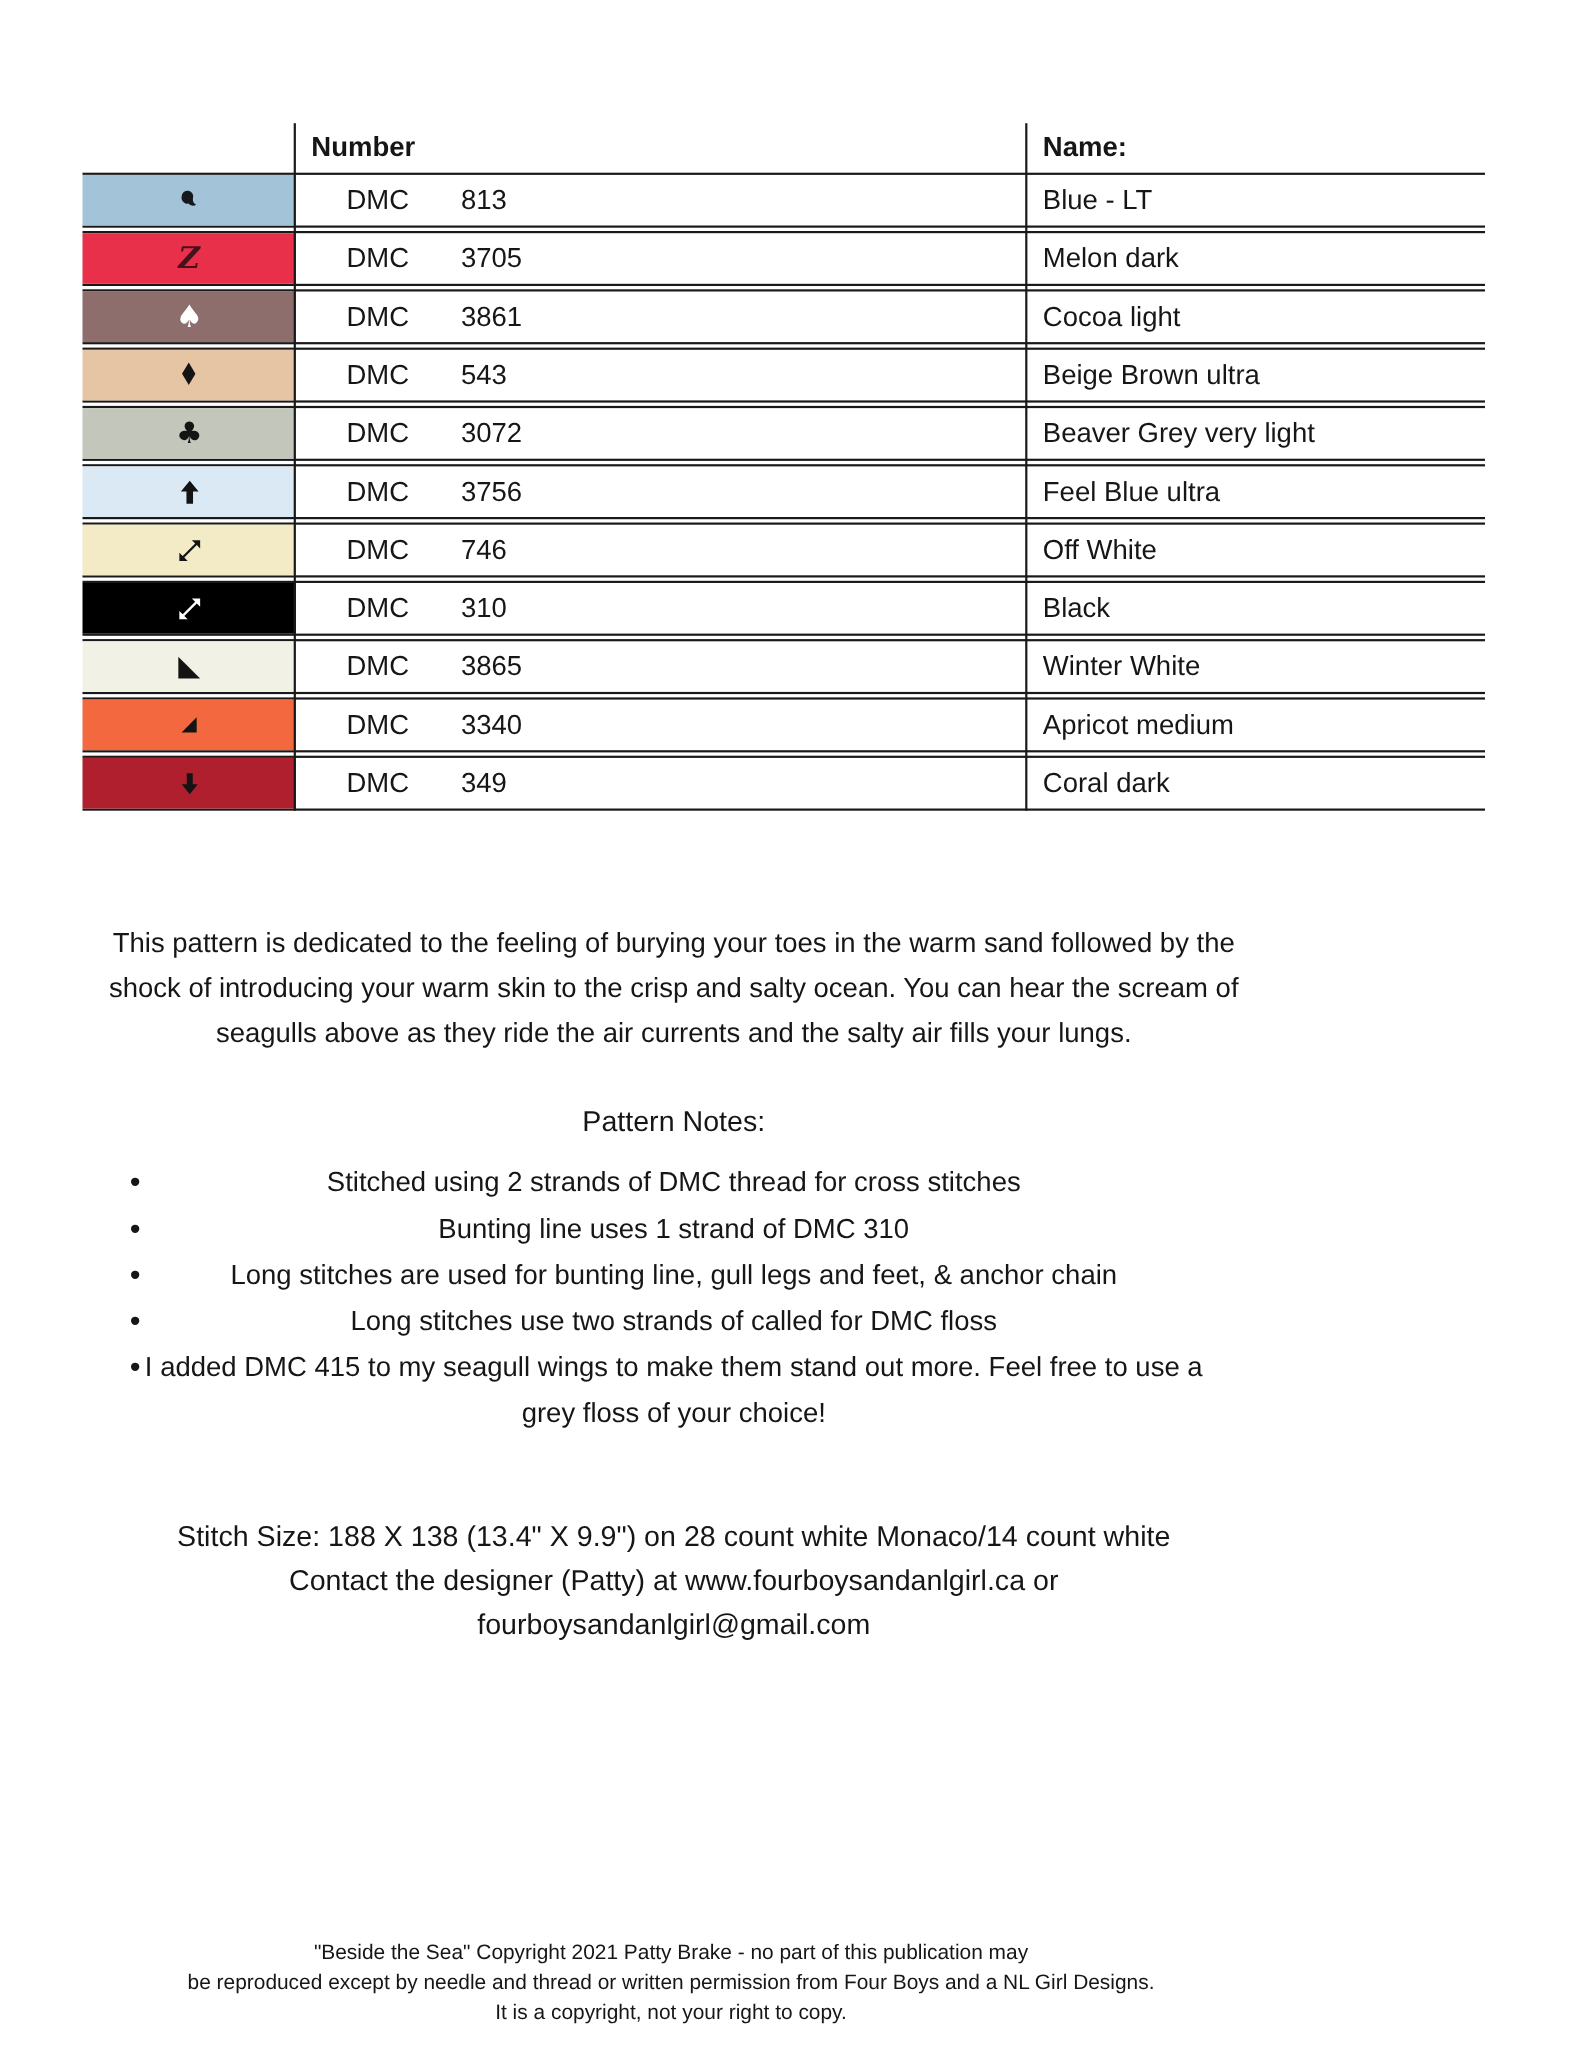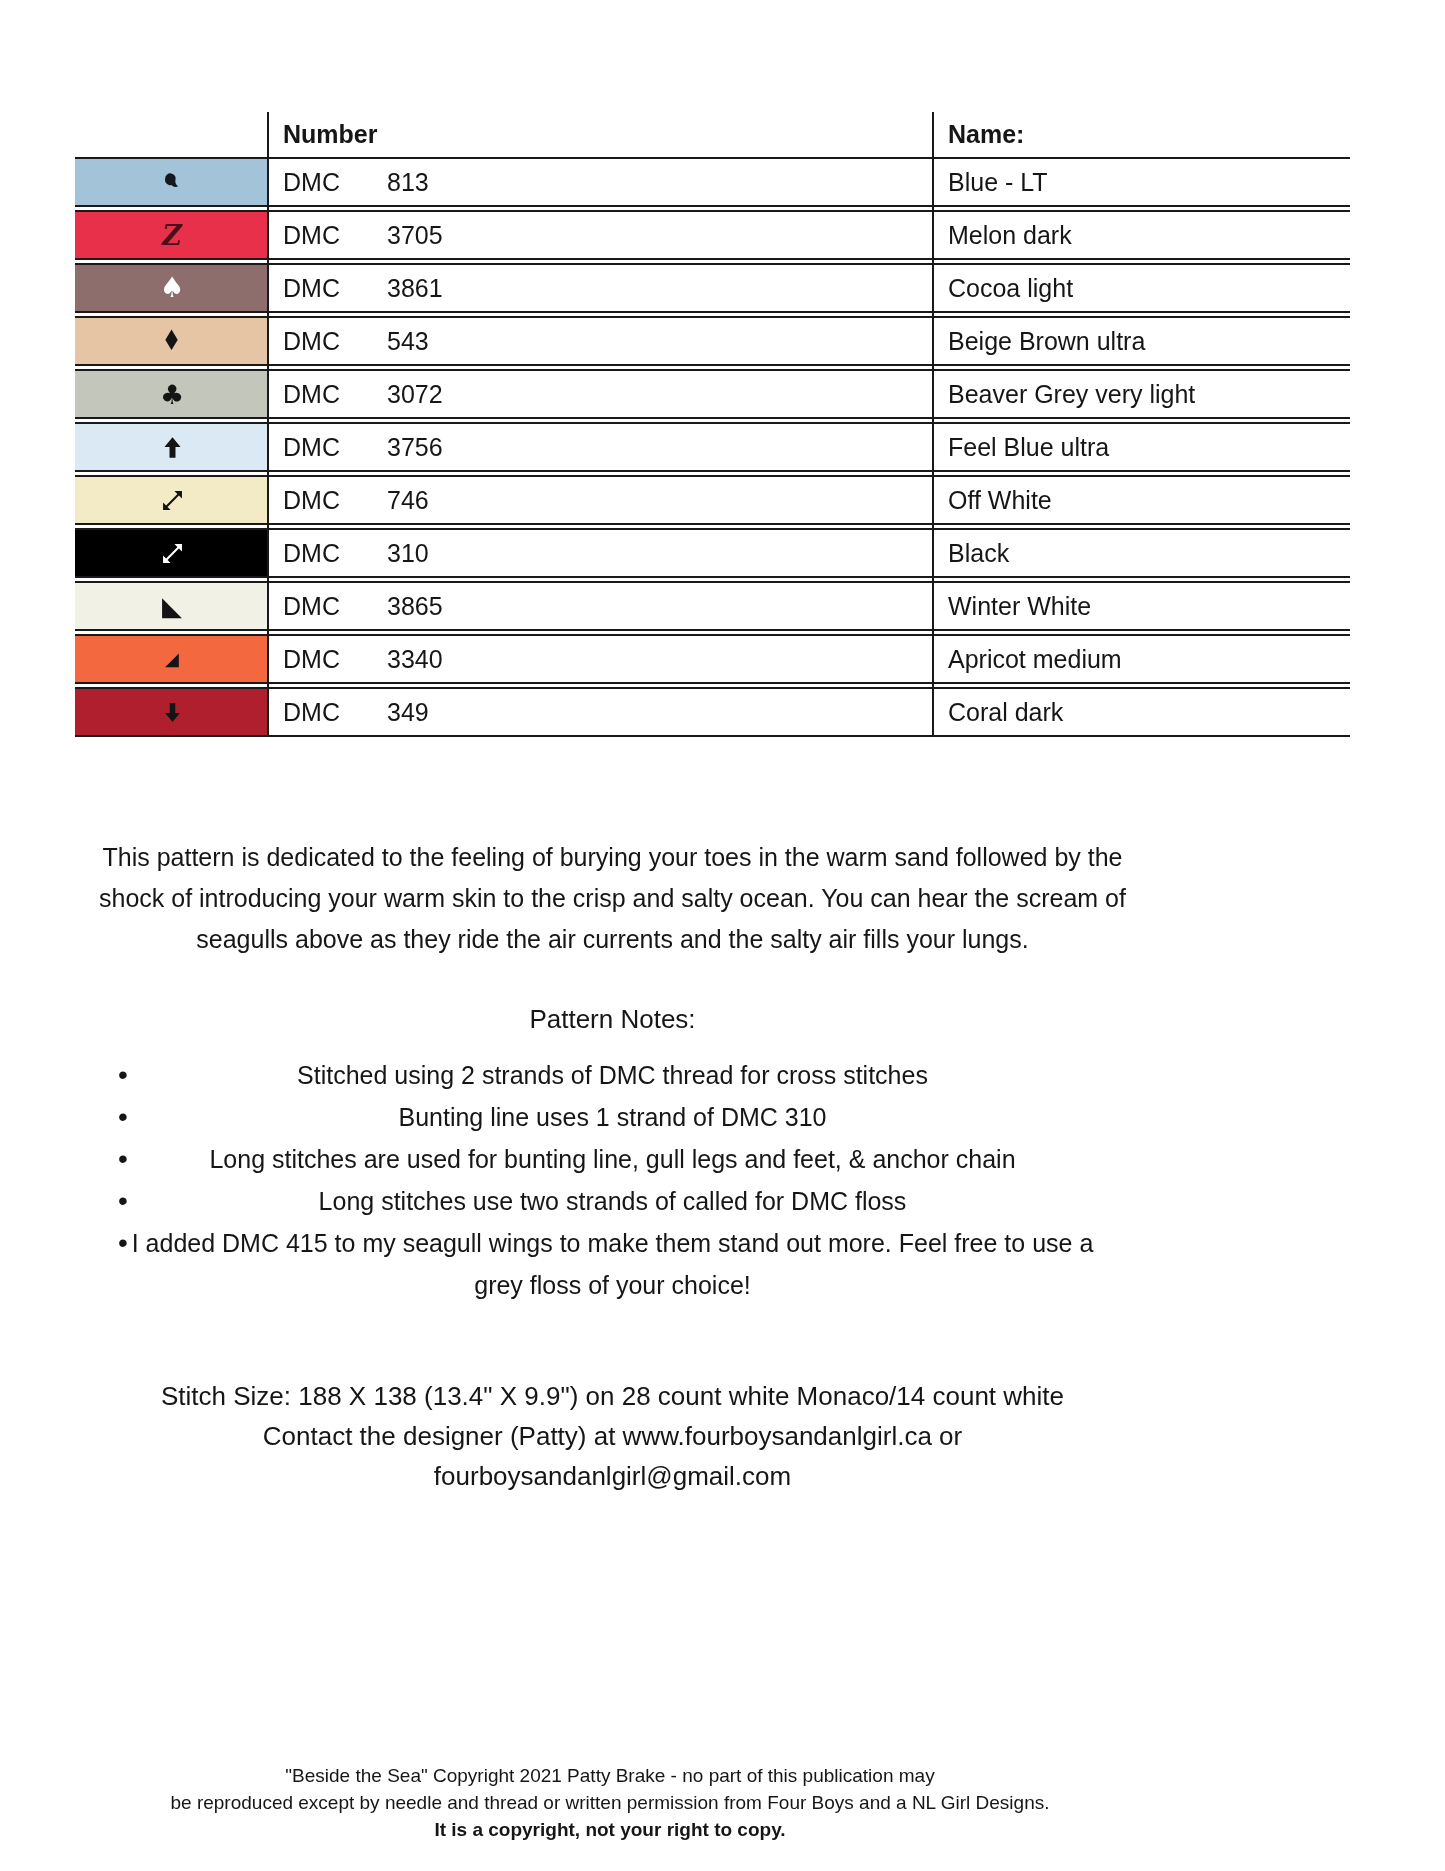--- a/index.html
+++ b/index.html
@@ -34,21 +34,21 @@
   .t-header{display:flex;height:45px;align-items:center;font-weight:700;font-size:25px;}
   .t-row{
     display:flex;height:46px;
     border-top:2px solid #191919;
     border-bottom:2px solid #191919;
     margin-bottom:3px;
   }
   .c-sym{width:194px;display:flex;align-items:center;justify-content:center;}
   .c-num{width:663px;display:flex;align-items:center;padding-left:14px;box-sizing:border-box;font-size:25px;}
   .c-name{flex:1;display:flex;align-items:center;padding-left:16px;box-sizing:border-box;font-size:25px;}
-  .brand{display:inline-block;width:104px;}
+  .brand{display:inline-block;width:104px;margin-left:32px;}
   .sym{font-family:"DejaVu Sans", sans-serif;line-height:1;display:inline-block;}
   .g-spade{font-size:28px;}
   .g-diamond{font-size:28px;transform:scaleX(.78);}
   .g-club{font-size:27px;}
   .g-tri-big{font-size:26px;}
   .g-tri-small{font-size:18px;}
   .g-z{font-family:"DejaVu Serif", serif;font-size:27px;font-weight:700;font-style:italic;}
   .sym svg{display:block;}
   
   .dedication{
@@ -84,21 +84,21 @@
     line-height:40px;
   }
   .footer{
     position:absolute;
     left:0;right:225px;
     bottom:28px;
     text-align:center;
     font-size:19px;
     line-height:27px;
   }
-  .footer .bold{font-weight:700;}
+  .footer .bold{font-weight:400;}
 </style>
 </head>
 <body>
 
 <div class="page">
 
 
   <div class="thread-table">
     <div class="vline v1"></div>
     <div class="vline v2"></div>

